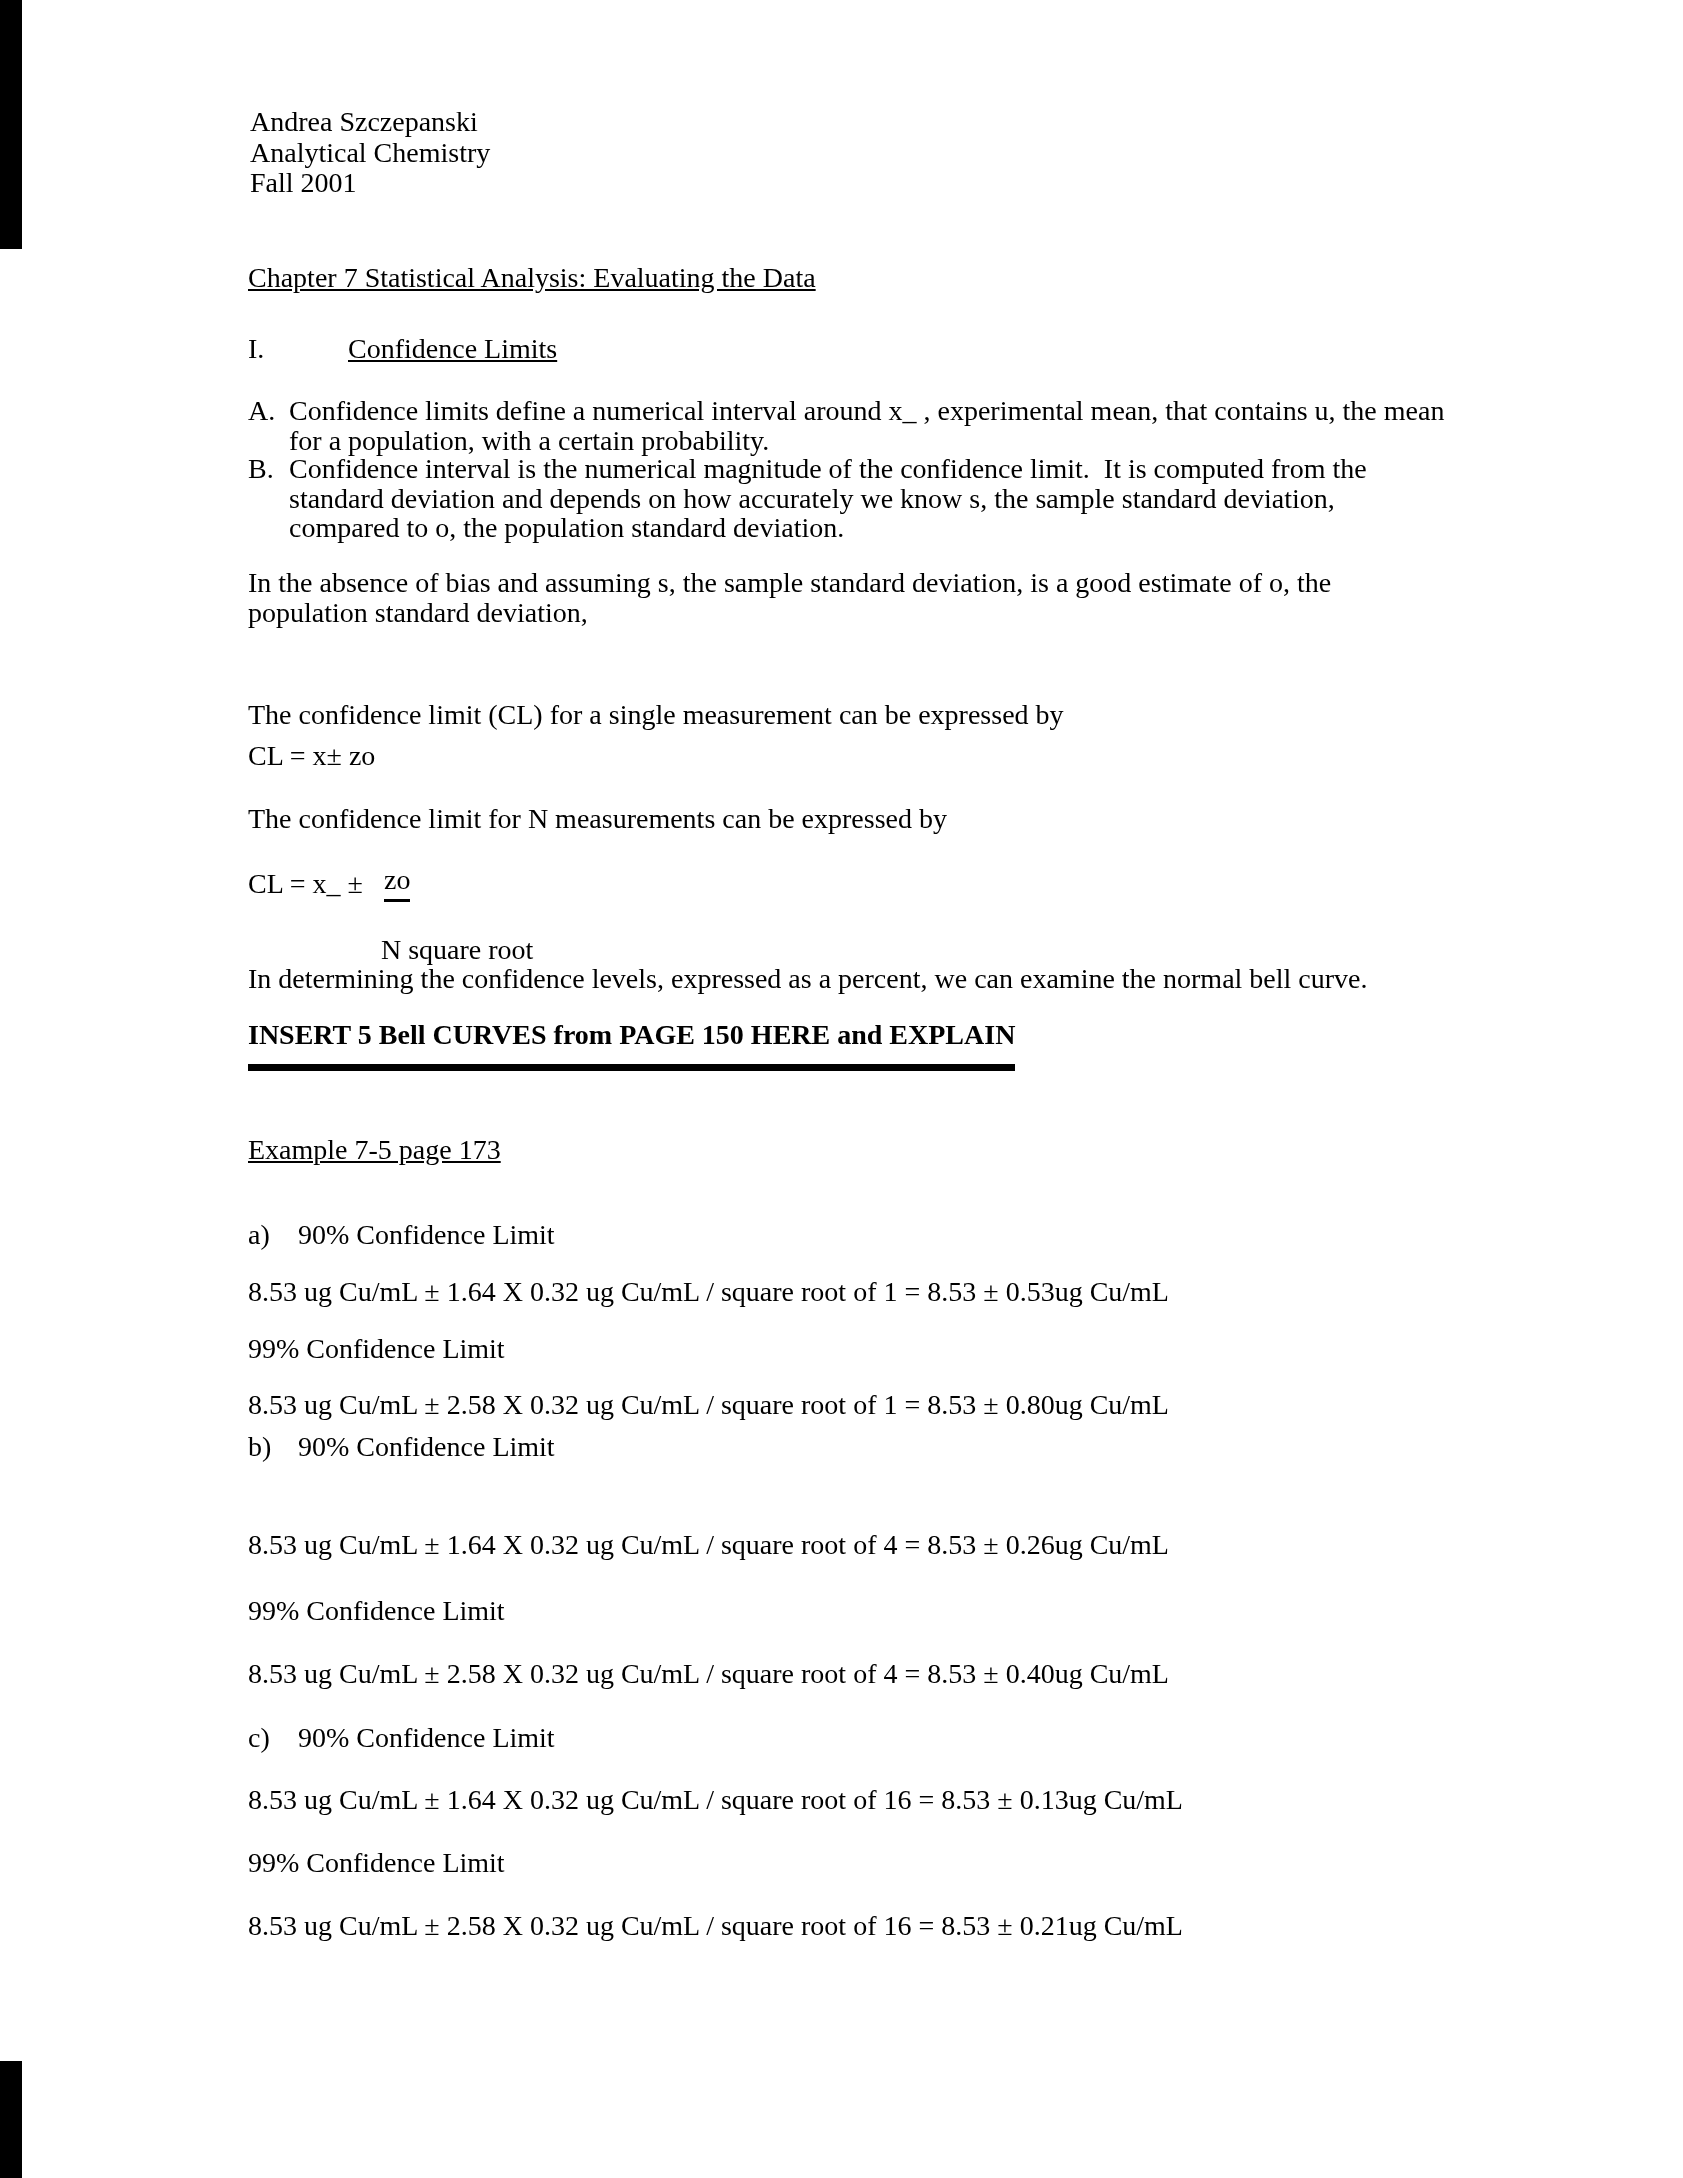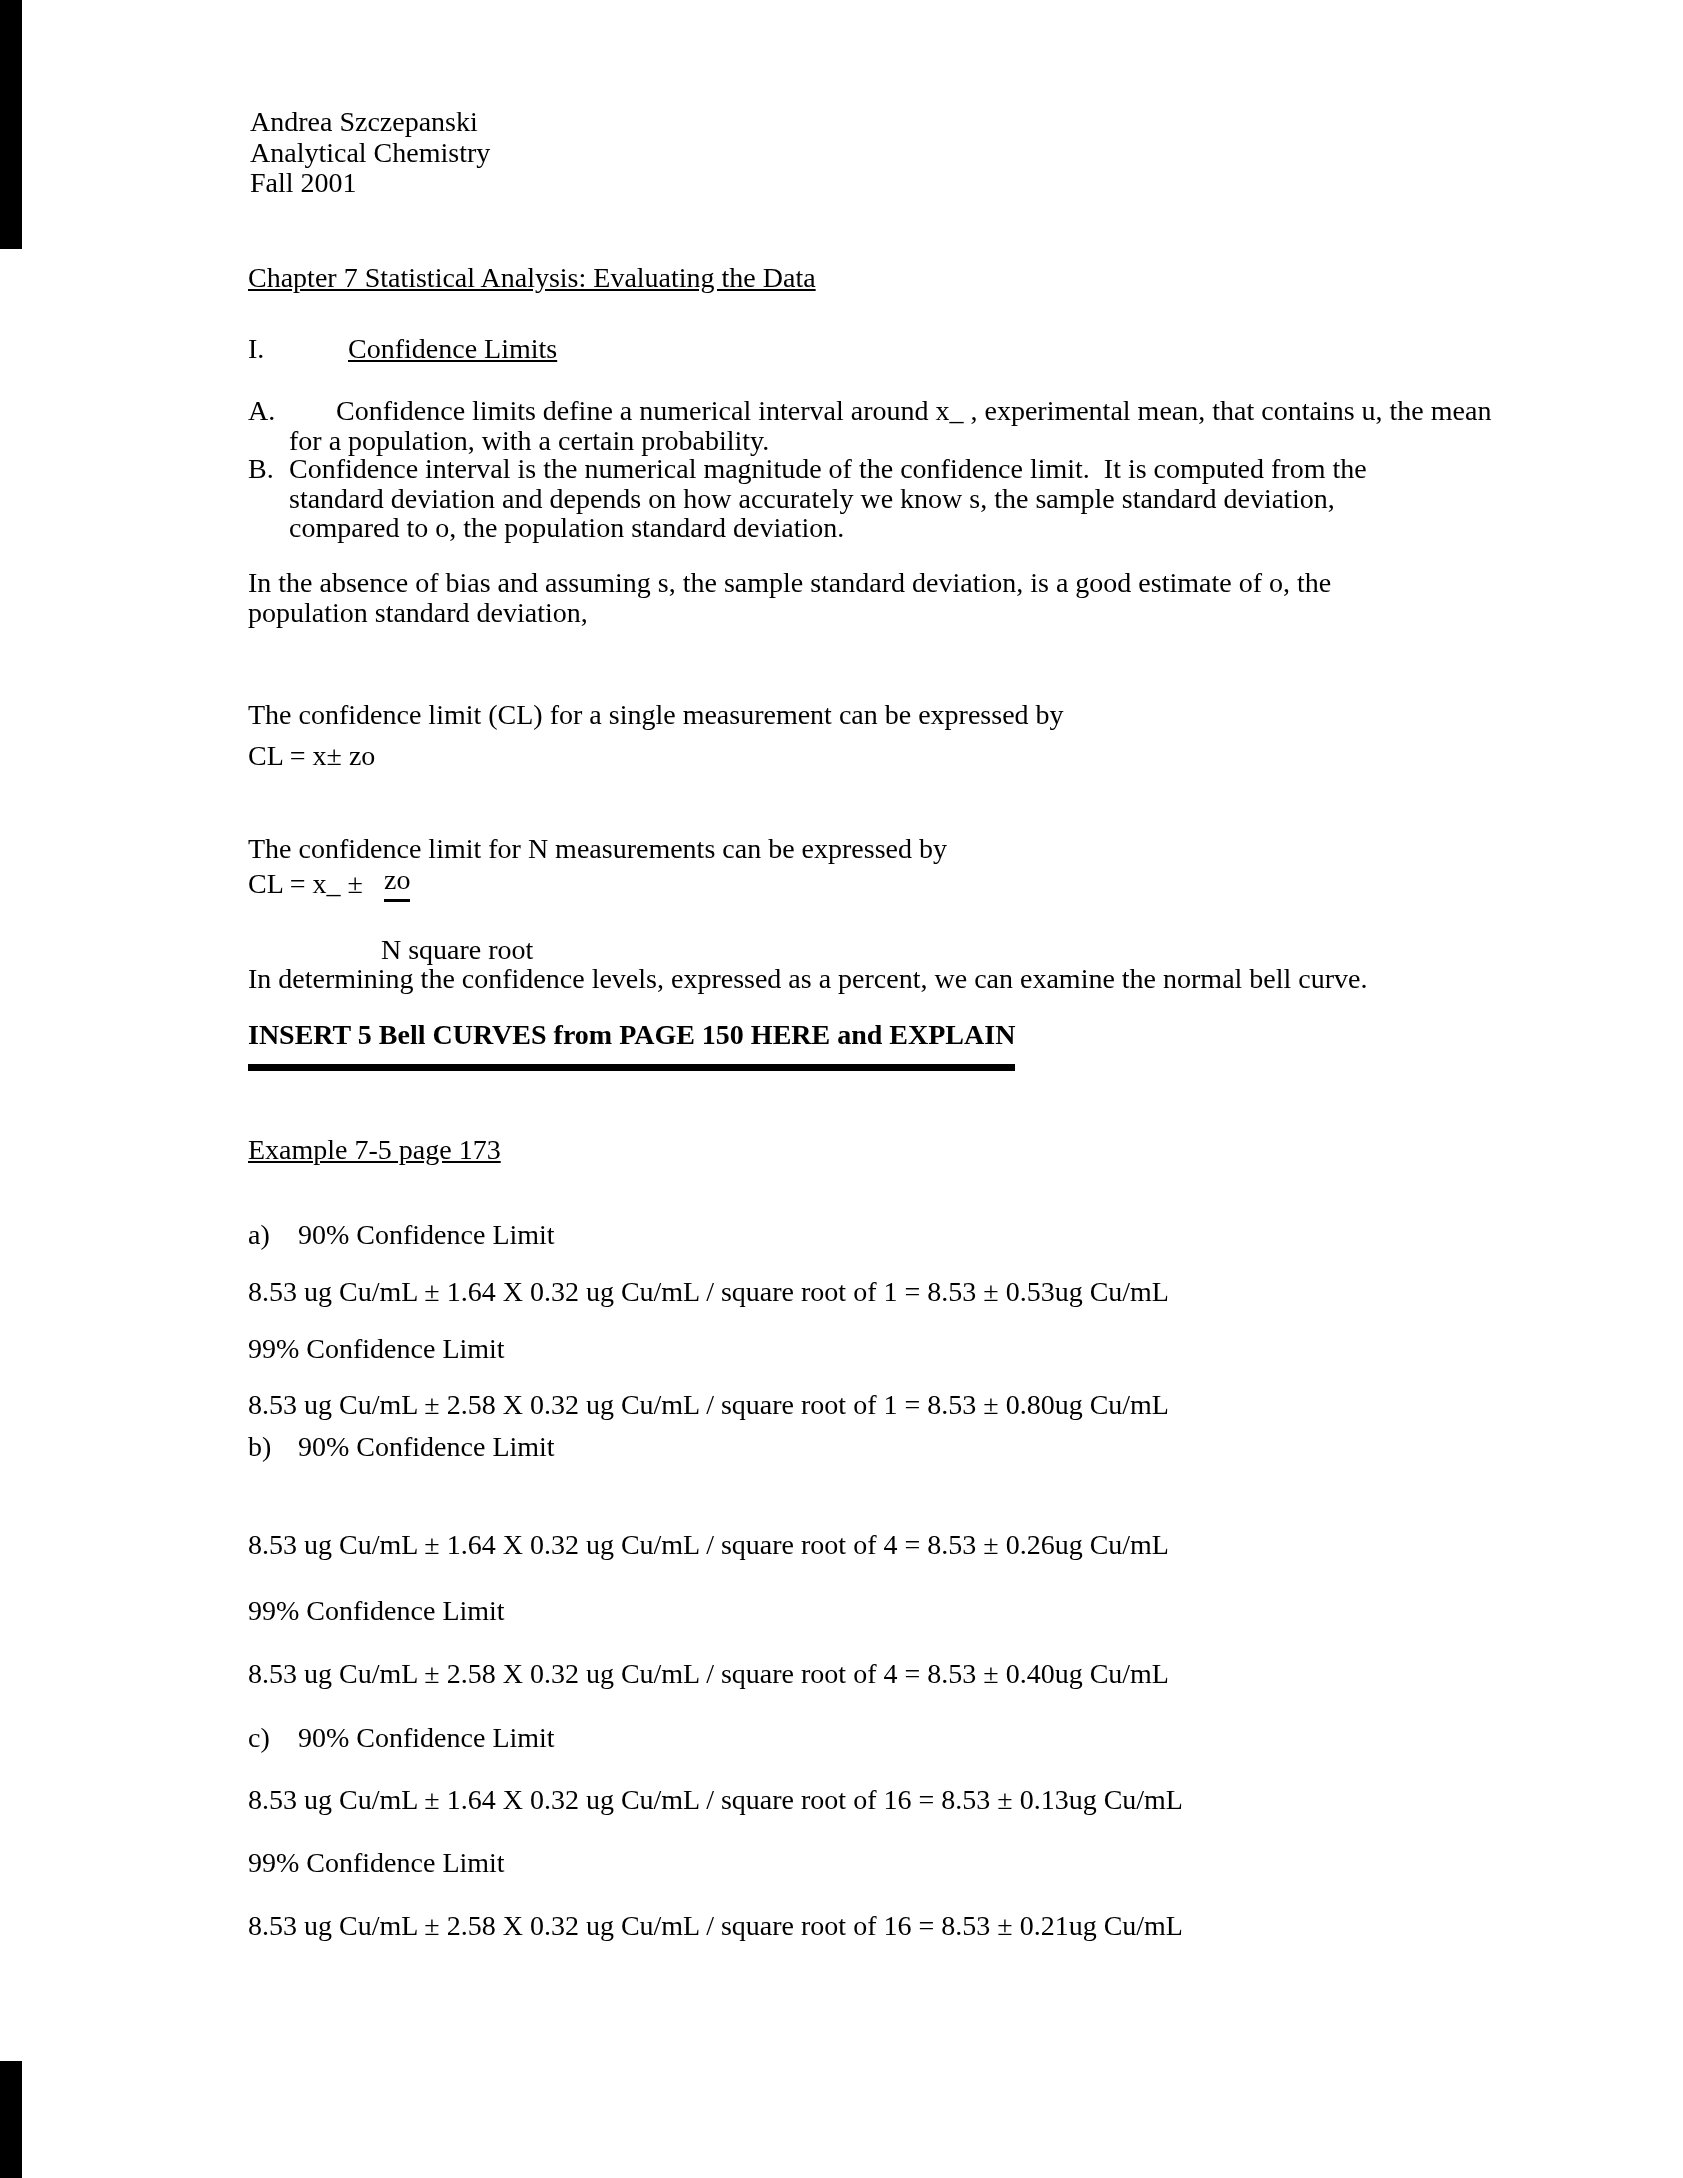--- a/index.html
+++ b/index.html
@@ -51,35 +51,35 @@
   <div class="line" style="left:250px; top:107px;">Andrea Szczepanski</div>
   <div class="line" style="left:250px; top:138px;text-align:right;">Analytical Chemistry</div>
   <div class="line" style="left:250px; top:168px;">Fall 2001</div>
 
   <div class="line u" style="left:248px; top:263px;">Chapter 7 Statistical Analysis: Evaluating the Data</div>
 
   <div class="line" style="left:248px; top:334px;">I.</div>
   <div class="line u" style="left:348px; top:334px;">Confidence Limits</div>
 
   <div class="line" style="left:248px; top:396px;">A.</div>
-  <div class="line" style="left:289px; top:396px;margin-left:47px;">Confidence limits define a numerical interval around x_ , experimental mean, that contains u, the mean</div>
+  <div class="line" style="left:289px; top:396px;">Confidence limits define a numerical interval around x_ , experimental mean, that contains u, the mean</div>
   <div class="line" style="left:289px; top:426px;">for a population, with a certain probability.</div>
 
   <div class="line" style="left:248px; top:454px;">B.</div>
   <div class="line" style="left:289px; top:454px;">Confidence interval is the numerical magnitude of the confidence limit.  It is computed from the</div>
   <div class="line" style="left:289px; top:484px;">standard deviation and depends on how accurately we know s, the sample standard deviation,</div>
   <div class="line" style="left:289px; top:513px;">compared to o, the population standard deviation.</div>
 
   <div class="line" style="left:248px; top:568px;">In the absence of bias and assuming s, the sample standard deviation, is a good estimate of o, the</div>
   <div class="line" style="left:248px; top:598px;">population standard deviation,</div>
 
   <div class="line" style="left:248px; top:679px;margin-top:21px;">The confidence limit (CL) for a single measurement can be expressed by</div>
   <div class="line" style="left:248px; top:741px;">CL = x± zo</div>
 
-  <div class="line" style="left:248px; top:804px;margin-top:30px;">The confidence limit for N measurements can be expressed by</div>
+  <div class="line" style="left:248px; top:804px;">The confidence limit for N measurements can be expressed by</div>
   <div class="line" style="left:248px; top:869px;">CL = x_ ±</div>
   <div class="line" style="left:384px; top:865px;"><span class="frac-num">zo</span></div>
   <div class="line" style="left:381px; top:899px;margin-top:36px;">N square root</div>
 
   <div class="line" style="left:248px; top:964px;">In determining the confidence levels, expressed as a percent, we can examine the normal bell curve.</div>
 
   <div class="line" style="left:248px; top:1020px;"><span class="bold-underline">INSERT 5 Bell CURVES from PAGE 150 HERE and EXPLAIN</span></div>
 
   <div class="line u" style="left:248px; top:1135px;">Example 7-5 page 173</div>
 

